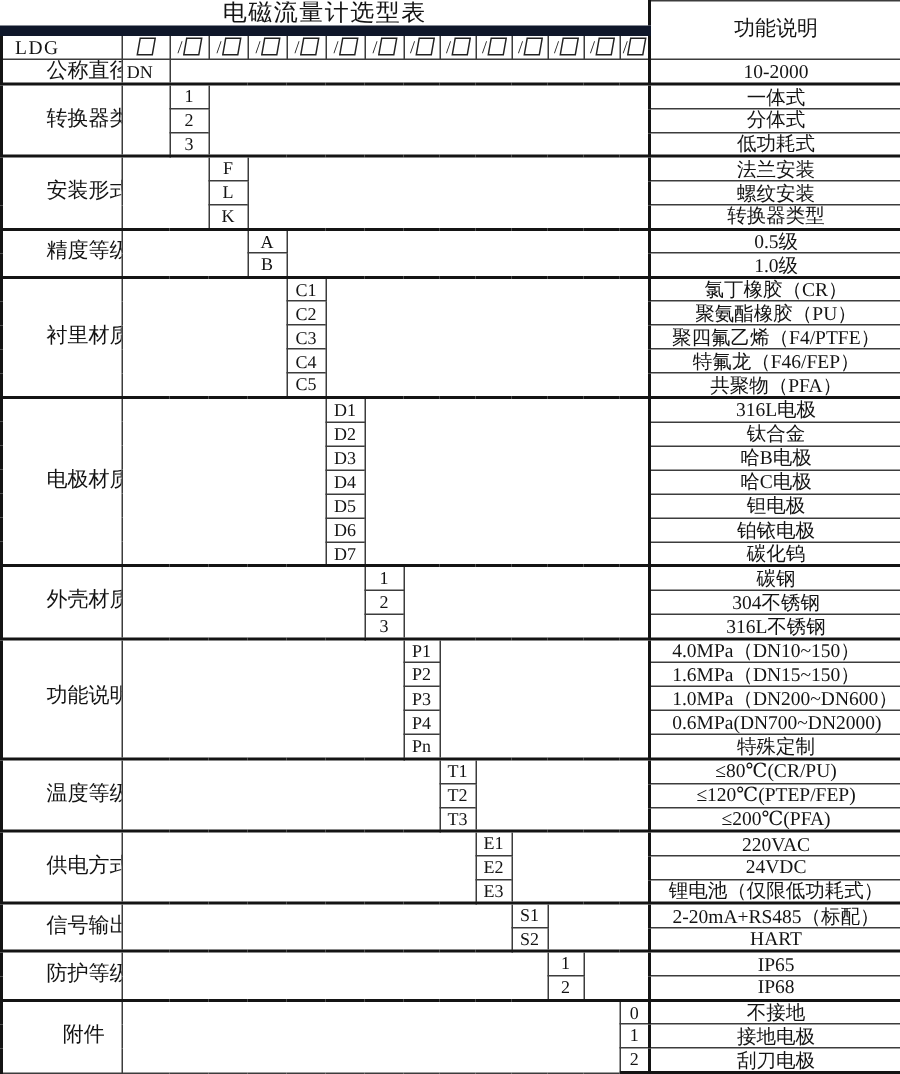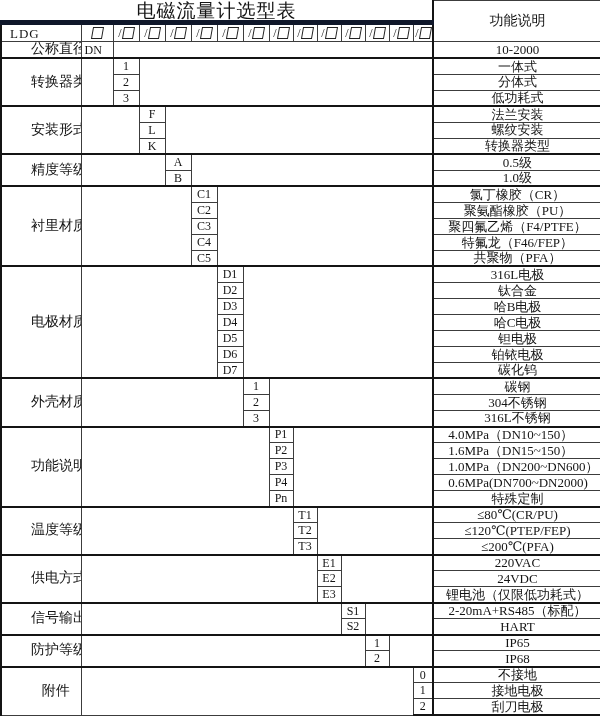--- a/index.html
+++ b/index.html
@@ -8,25 +8,25 @@
         font-family:"Liberation Serif","DejaVu Serif",serif;color:#141414;}
   td{border:1px solid #3c3c3c;padding:0;margin:0;text-align:center;vertical-align:middle;
      font-size:13px;line-height:1.05;white-space:nowrap;overflow:hidden;}
   tr{height:16px;}
   tr.t{height:17px;}
   tr.ldg{height:19px;}
   
   tr.t td{border:none;}
   tr.t td.rh{border:1px solid #3c3c3c;border-left:2px solid #141414;}
   td.rh{font-size:14px;}
-  td.title{font-size:19px;letter-spacing:1px;}
+  td.title{font-size:16px;letter-spacing:1px;}
   
   td.lab{border-left:2px solid #141414;padding-left:29px;}
   tr.last td{border-bottom:2px solid #141414;}
-  tr.ldg td{border-top:5px solid #0f172a;margin-top:20px;}
+  tr.ldg td{border-top:7px solid #0f172a;margin-top:20px;}
   
   tr.gs td{border-top:2px solid #141414;}
   td.desc{border-left:2px solid #141414;}
   td.lab{font-size:14px;}
   td.ldgc{text-align:left;padding-left:8px;font-size:13px;letter-spacing:1px;}
   td.code{font-size:12px;margin-left:38px;}
   td.dn{text-align:left;padding-left:3px;}
   td.desc.al{text-align:left;padding-left:14px;}
   .sl{font-size:12px;}
   .bx{display:inline-block;width:9px;height:10px;border:1px solid #222;

